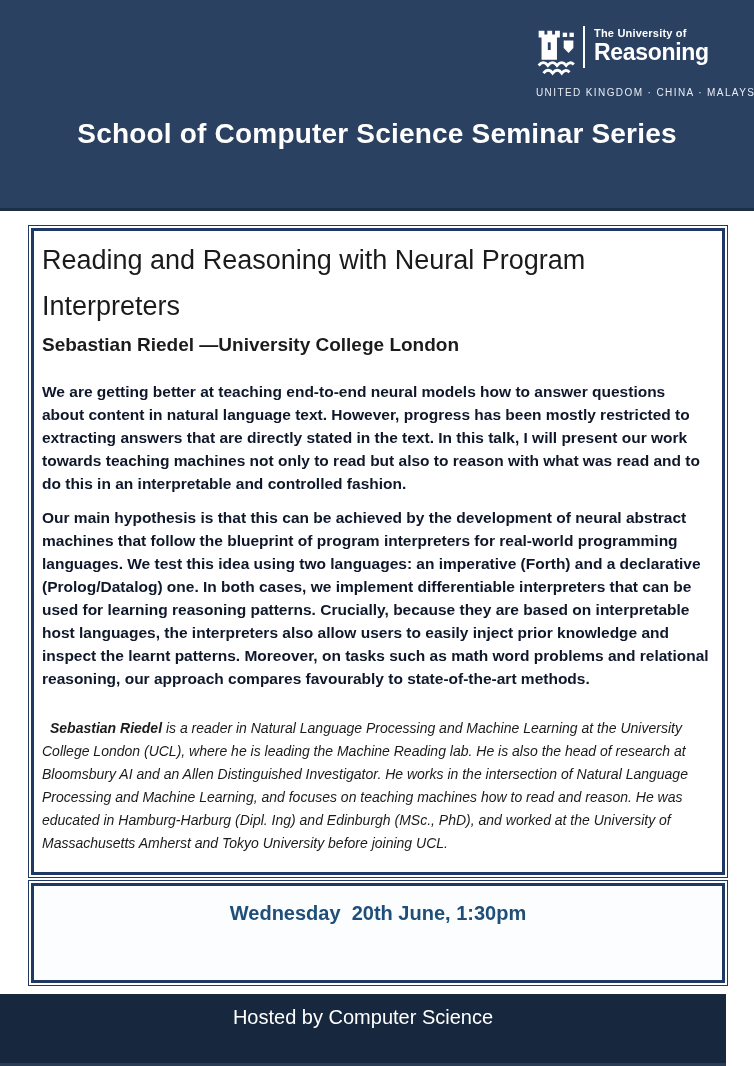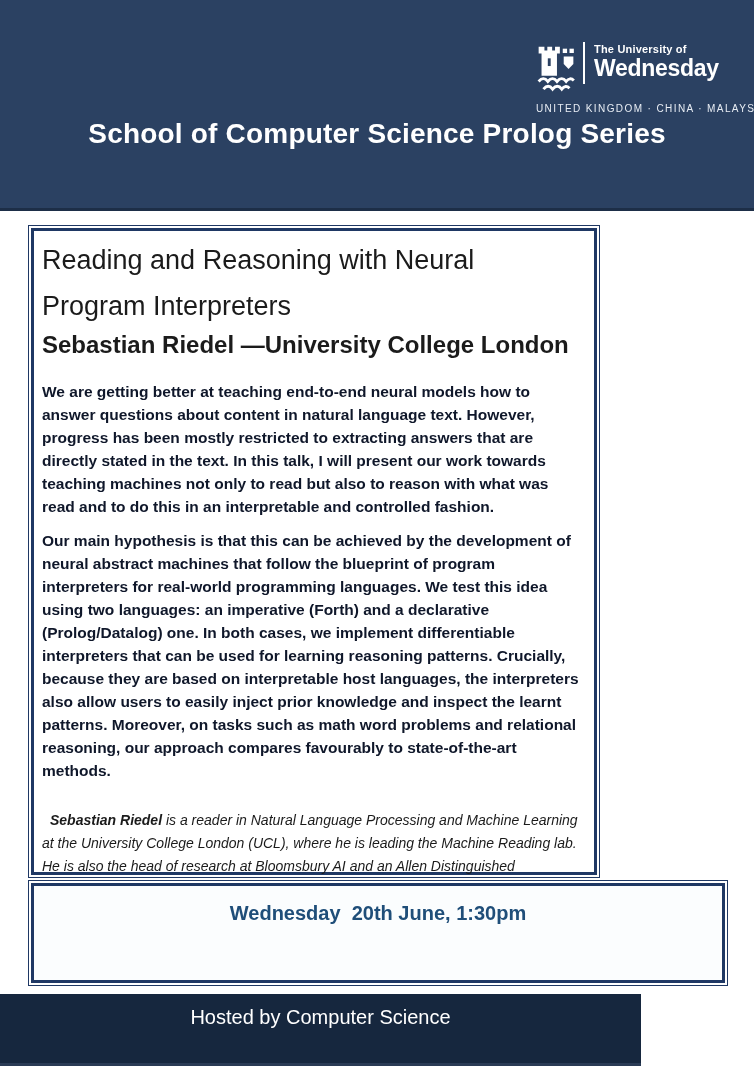--- a/index.html
+++ b/index.html
@@ -15,21 +15,21 @@
   
   .header {
     position: relative;
     width: 754px;
     height: 211px;
     background: #2b4162;
     border-bottom: 3px solid #1d2e47;
   }
   .logo {
     position: absolute;
-    top: 38px;
+    top: 22px;
     right: 38px;
     width: 180px;
     color: #ffffff;
   }
   .logo-row {
     display: flex;
     align-items: flex-start;
   }
   .castle-icon { width: 40px; height: 54px; flex: 0 0 auto; margin-top: 2px; }
   .logo-divider {
@@ -70,34 +70,34 @@
   .dbox-inner {
     border: 3px solid #1f3864;
     height: 100%;
     background: #ffffff;
   }
 
   .talk-box {
     position: absolute;
     left: 28px;
     top: 225px;
-    width: 572px;
+    width: 700px;
     height: 653px;
   }
   .talk-box .dbox-inner { padding: 6px 12px 10px 8px; }
 
   .talk-title {
     font-size: 27px;
     font-weight: normal;
     line-height: 46px;
     color: #1b1b1b;
     max-width: 650px;
   }
   .talk-speaker {
-    font-size: 24px;
+    font-size: 19px;
     font-weight: bold;
     line-height: 30px;
     color: #1b1b1b;
     margin-top: 1px;
   }
   .abstract {
     font-size: 15.5px;
     line-height: 23px;
     color: #0f172a;
     font-weight: bold;
@@ -131,21 +131,21 @@
     font-weight: bold;
     color: #1f4e79;
     white-space: pre-wrap;
   }
 
   
   .footer {
     position: absolute;
     left: 0;
     top: 994px;
-    width: 641px;
+    width: 726px;
     height: 72px;
     background: #16273e;
     border-bottom: 3px solid #2a3b55;
     text-align: center;
     padding-top: 12px;
   }
   .footer-text {
     color: #ffffff;
     font-size: 20px;
     font-weight: normal;
@@ -162,26 +162,26 @@
         <rect fill="#2b4162" x="11.5" y="19" width="3" height="8"></rect>
         <rect fill="#ffffff" x="27" y="9" width="4.5" height="4.5"></rect>
         <rect fill="#ffffff" x="34" y="9" width="4.5" height="4.5"></rect>
         <polygon fill="#ffffff" points="28,17 38,17 38,25 33,30 28,25"></polygon>
         <path d="M2,43 q5,-6 9.5,0 q5,-6 9.5,0 q5,-6 9.5,0 q4,-5 8,-1" fill="none" stroke="#ffffff" stroke-width="3"></path>
         <path d="M7,51 q5,-6 9.5,0 q5,-6 9.5,0 q4,-5 8,-1" fill="none" stroke="#ffffff" stroke-width="3"></path>
       </svg>
       <div class="logo-divider"></div>
       <div class="logo-text">
         <span class="logo-uni-prefix">The University of</span>
-        <span class="logo-uni-name">Wednesday</span>
+        <span class="logo-uni-name">Reasoning</span>
       </div>
     </div>
     <div class="logo-campuses">UNITED KINGDOM · CHINA · MALAYSIA</div>
   </div>
-  <div class="header-title">School of Computer Science Prolog Series</div>
+  <div class="header-title">School of Computer Science Seminar Series</div>
 </div>
 
 <div class="talk-box dbox">
   <div class="dbox-inner">
     <div class="talk-title">Reading and Reasoning with Neural Program Interpreters</div>
     <div class="talk-speaker">Sebastian Riedel —University College London</div>
     <p class="abstract p1">We are getting better at teaching end-to-end neural models how to answer questions about content in natural language text. However, progress has been mostly restricted to extracting answers that are directly stated in the text. In this talk, I will present our work towards teaching machines not only to read but also to reason with what was read and to do this in an interpretable and controlled fashion.</p>
     <p class="abstract p2">Our main hypothesis is that this can be achieved by the development of neural abstract machines that follow the blueprint of program interpreters for real-world programming languages. We test this idea using two languages: an imperative (Forth) and a declarative (Prolog/Datalog) one. In both cases, we implement differentiable interpreters that can be used for learning reasoning patterns. Crucially, because they are based on interpretable host languages, the interpreters also allow users to easily inject prior knowledge and inspect the learnt patterns. Moreover, on tasks such as math word problems and relational reasoning, our approach compares favourably to state-of-the-art methods.</p>
     <p class="bio"><span class="bio-name">Sebastian Riedel</span><span> is a reader in Natural Language Processing and Machine Learning at the University College London (UCL), where he is leading the Machine Reading lab. He is also the head of research at Bloomsbury AI and an Allen Distinguished Investigator. He works in the intersection of Natural Language Processing and Machine Learning, and focuses on teaching machines how to read and reason. He was educated in Hamburg-Harburg (Dipl. Ing) and Edinburgh (MSc., PhD), and worked at the University of Massachusetts Amherst and Tokyo University before joining UCL.</span></p>
   </div>

